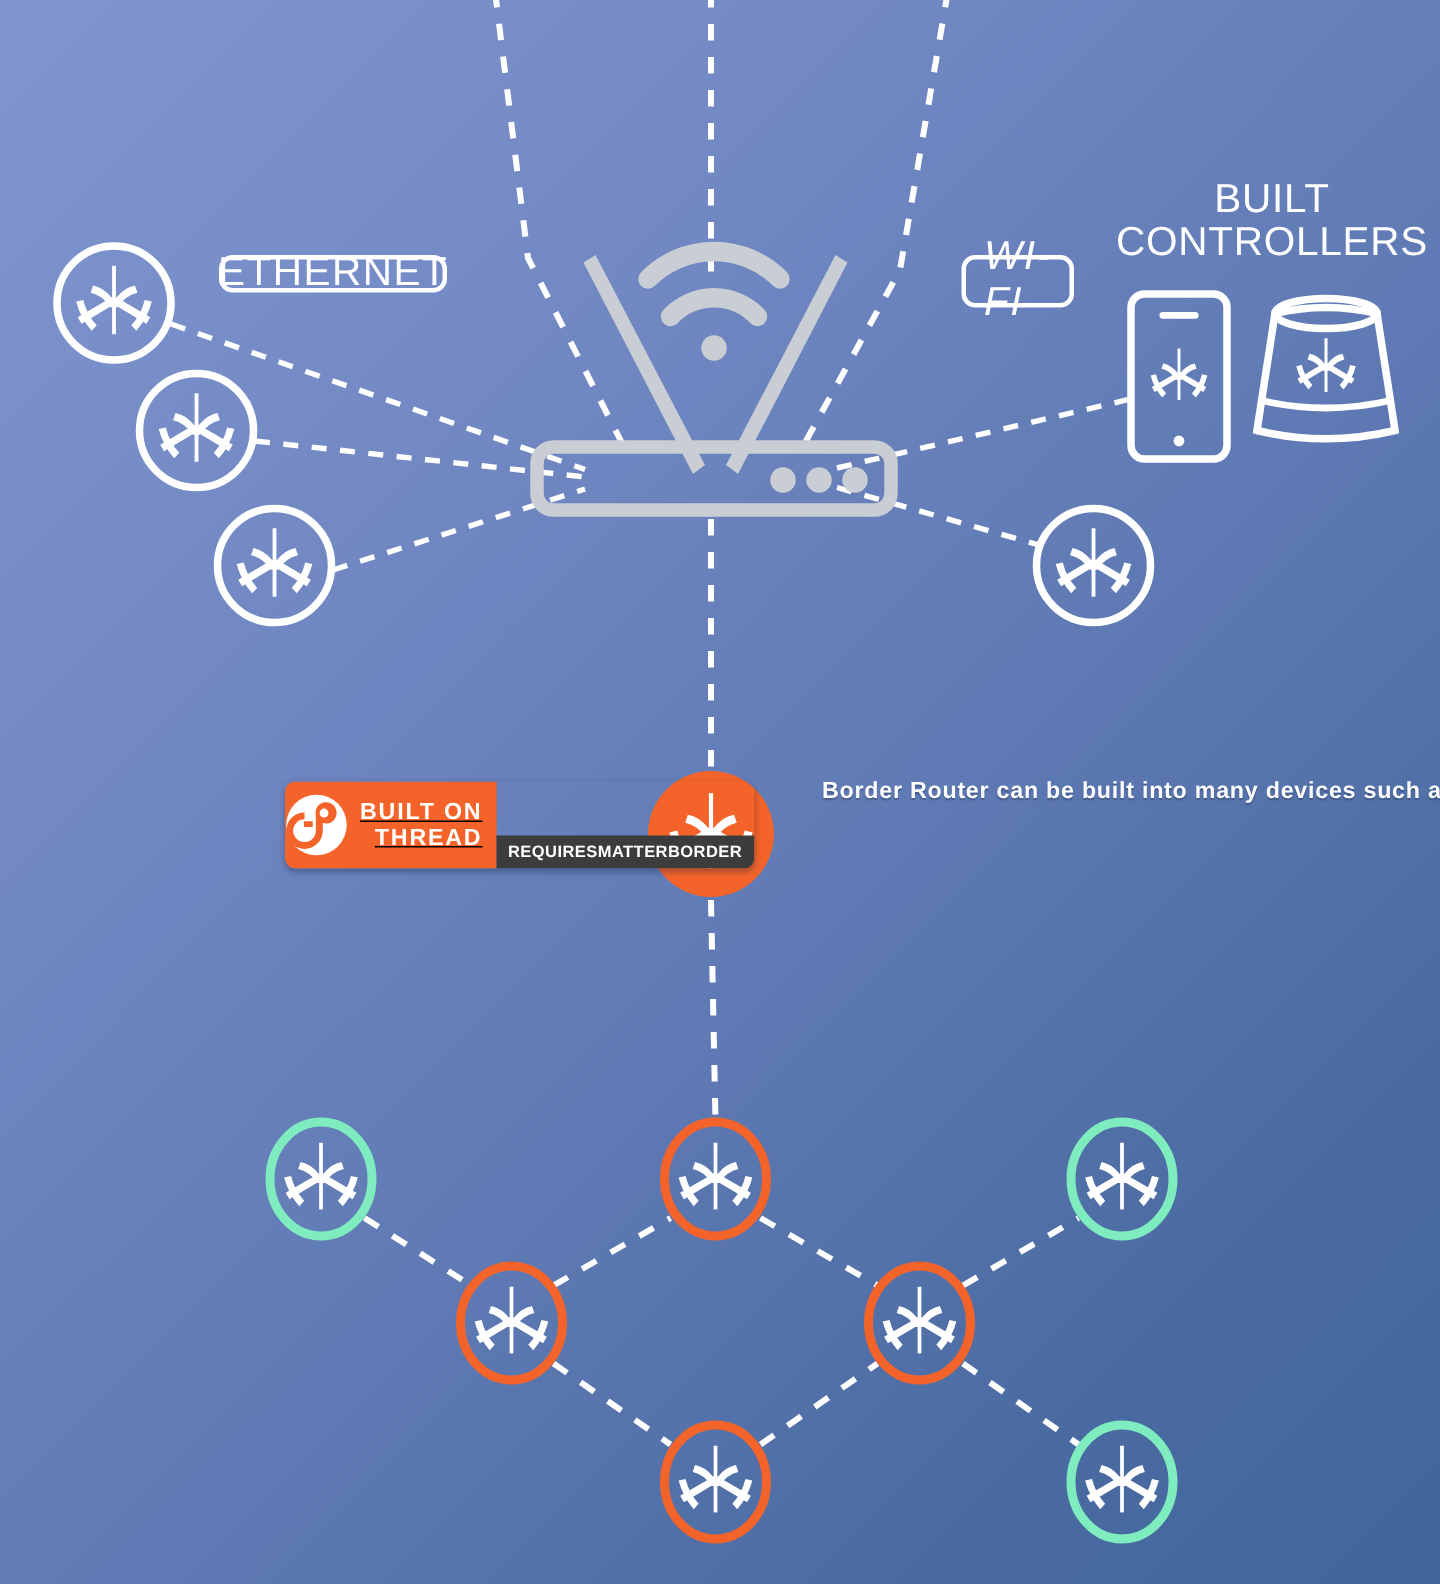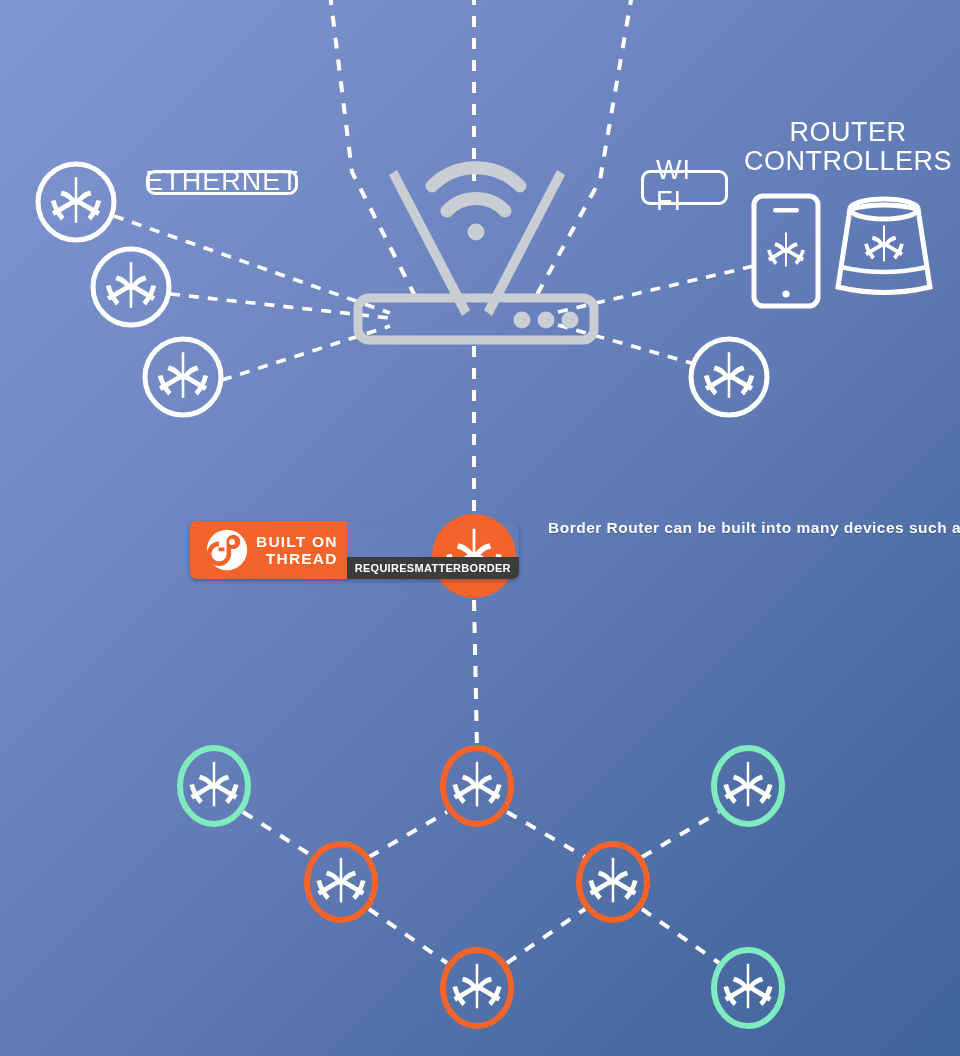--- a/index.html
+++ b/index.html
@@ -40,21 +40,21 @@
     color: #fff;
     font-size: 27px;
     letter-spacing: 1px;
     display: flex;
     align-items: center;
     justify-content: center;
     padding: 2px 12px 5px 12px;
     box-sizing: border-box;
   }
   #ethernet-pill { left: 146px; top: 170px; width: 152px; height: 25px; }
-  #wifi-pill { left: 641px; top: 170px; width: 87px; height: 35px; }
+  #wifi-pill { left: 641px; top: 170px; width: 75px; height: 35px; font-style: italic; }
   #matter-title {
     left: 740px; top: 118px; width: 216px;
     text-align: center;
     font-size: 27px;
     line-height: 29px;
     letter-spacing: 0.5px;
   }
   #note {
     left: 548px; top: 519px; width: 200px;
     text-align: center;
@@ -71,22 +71,23 @@
     display: flex;
     align-items: stretch;
     border-radius: 7px;
     overflow: hidden;
     box-shadow: 0 2px 4px rgba(15,25,55,.35);
   }
   #badge-main {
     background: #f4642a;
     display: flex;
     align-items: center;
-    padding: 0 9px 0 16px;
+    padding: 0 9px 0 0;
     gap: 8px;
+    text-decoration: underline;
   }
   #badge-logo { width: 42px; height: 42px; display:block; }
   #badge-main-text {
     color: #fff;
     font-size: 15.5px;
     font-weight: bold;
     line-height: 17px;
     letter-spacing: 1.2px;
     text-align: left;
   }
@@ -264,21 +265,21 @@
           <use href="#thread-glyph"></use>
         </g>
     </g>
   </svg>
 
   <div class="pill" id="ethernet-pill">ETHERNET</div>
 
   <div class="pill" id="wifi-pill">WI-FI</div>
 
   <div class="lbl" id="matter-title">
-    <div>ROUTER</div>
+    <div>BUILT</div>
     <div>CONTROLLERS</div>
   </div>
 
   <div class="lbl" id="note">Border Router can be built into many devices such as access points, smart speakers, etc.</div>
 
   <div id="thread-badge">
     <div id="badge-main">
       <svg id="badge-logo" viewBox="0 0 100 100">
         <circle cx="50" cy="50" r="48" fill="#ffffff"></circle>
         <path d="M 62 14 a 17 17 0 1 1 -2 33 l 0 12 a 29 29 0 1 1 -29 -29 l 0 11 a 18 18 0 1 0 18 18 l 0 -24 a 17 17 0 0 1 13 -21 z" fill="#f4642a"></path>

